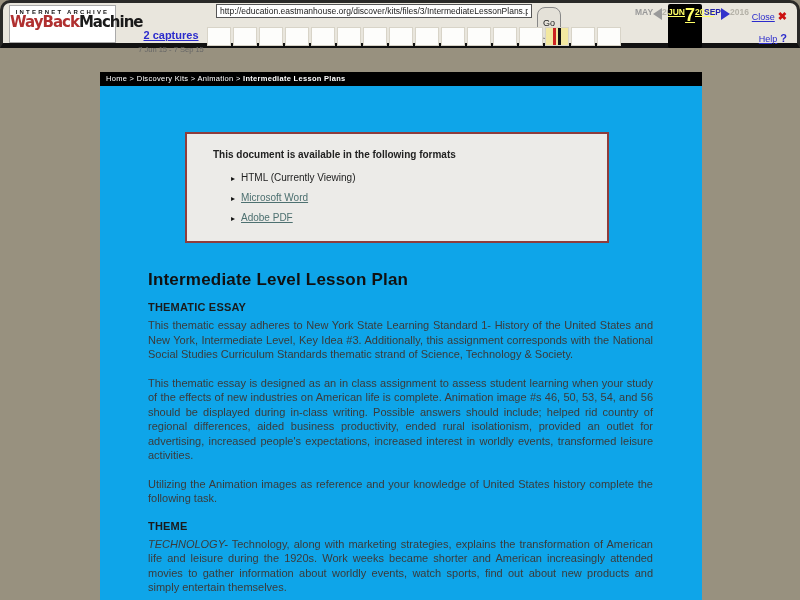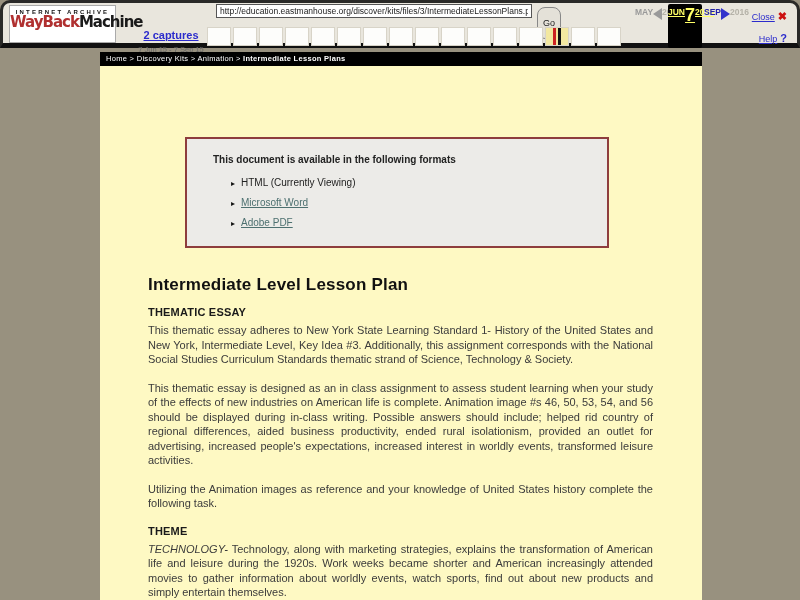--- a/index.html
+++ b/index.html
@@ -58,28 +58,28 @@
   .tri-left { border-top: 6px solid transparent; border-bottom: 6px solid transparent; border-right: 9px solid #9a9a9a; }
   .tri-right { border-top: 6px solid transparent; border-bottom: 6px solid transparent; border-left: 9px solid #3333cc; }
 
   .wb-links { position: absolute; right: 10px; top: 3px; height: 40px; display: flex;
     flex-direction: column; justify-content: space-between; align-items: flex-end; }
   .wb-links a { font-size: 9px; color: #2b2bcc; text-decoration: underline; }
   .wb-close-x { color: #cc1111; font-weight: bold; font-size: 11px; text-decoration: none; margin-left: 3px; }
   .wb-help-q { color: #2b2bcc; font-weight: bold; font-size: 11px; margin-left: 3px; }
 
   
-  .page { position: absolute; left: 100px; top: 52px; width: 602px; bottom: 0; }
+  .page { position: absolute; left: 100px; top: 72px; width: 602px; bottom: 0; }
   .breadcrumb {
     background: #000; color: #fff; height: 14px; line-height: 14px;
     font-size: 7.5px; letter-spacing: 0.3px; padding-left: 6px; white-space: nowrap;
   }
   .breadcrumb span { color: #fff; }
   .breadcrumb .crumb-last { font-weight: bold; }
-  .content { background: #fef9c3; position: absolute; top: 14px; left: 0; right: 0; bottom: 0; padding-top: 71px; }
+  .content { background: #0ea5e9; position: absolute; top: 14px; left: 0; right: 0; bottom: 0; padding-top: 46px; }
 
   .formats-box {
     margin-left: 85px; width: 424px;
     border: 2px solid #8e3d3d; background: #ecebe8;
     padding: 15px 16px 13px 26px;
   }
   .formats-box .fb-title { font-size: 10px; font-weight: bold; color: #222; }
   .formats-box ul { list-style: none; margin: 8px 0 0 18px; }
   .formats-box li { font-size: 10px; line-height: 19px; color: #222; }
   .formats-box .bullet { font-size: 8px; color: #111; margin-right: 6px; }

